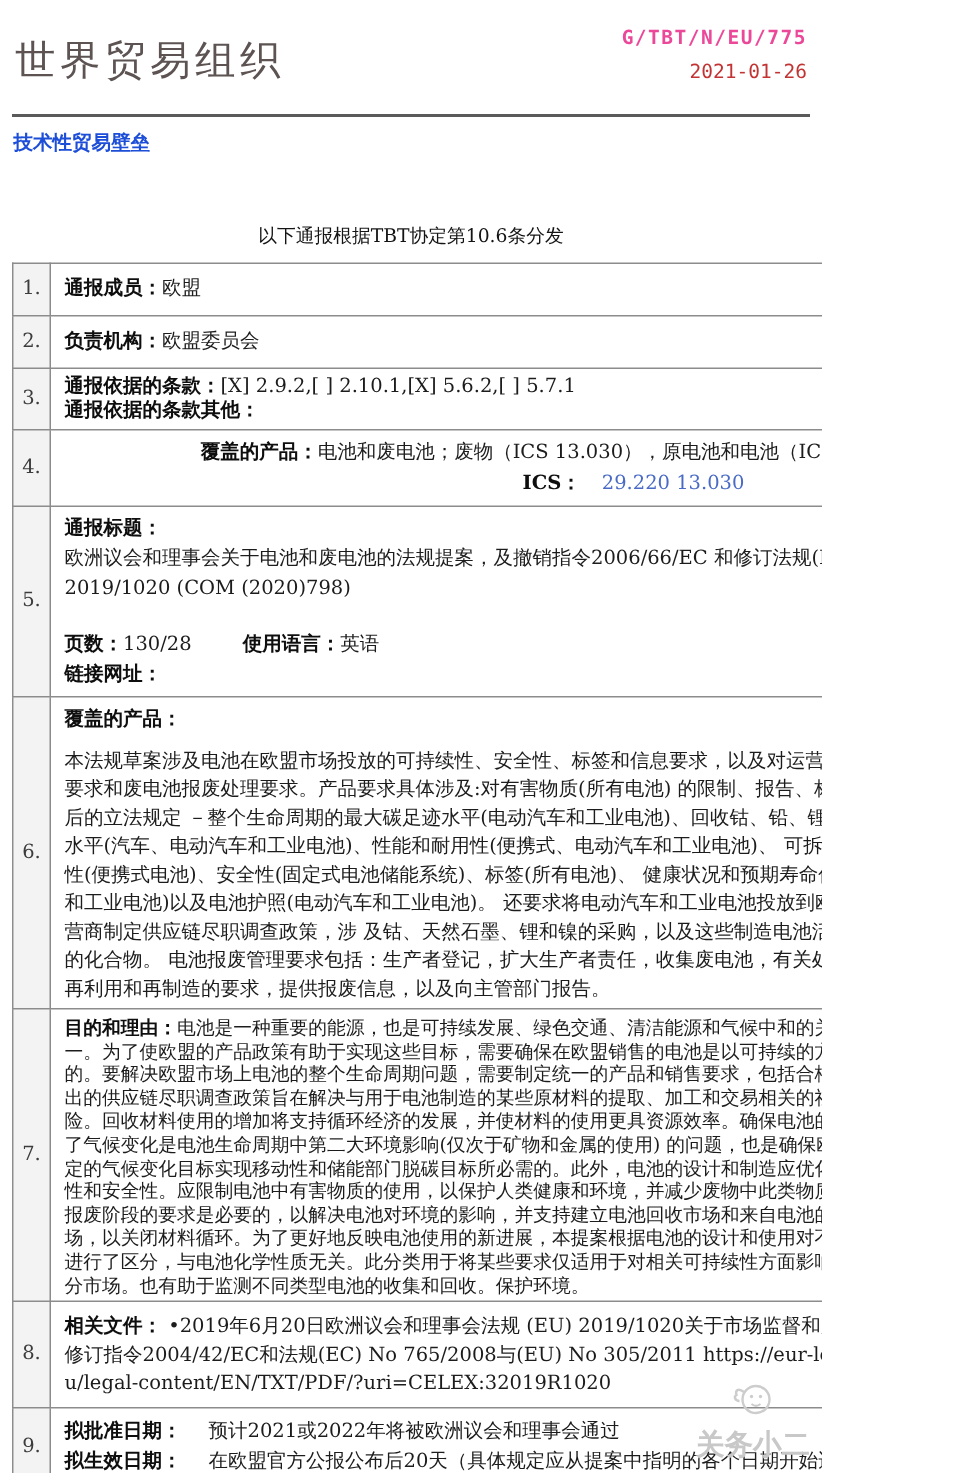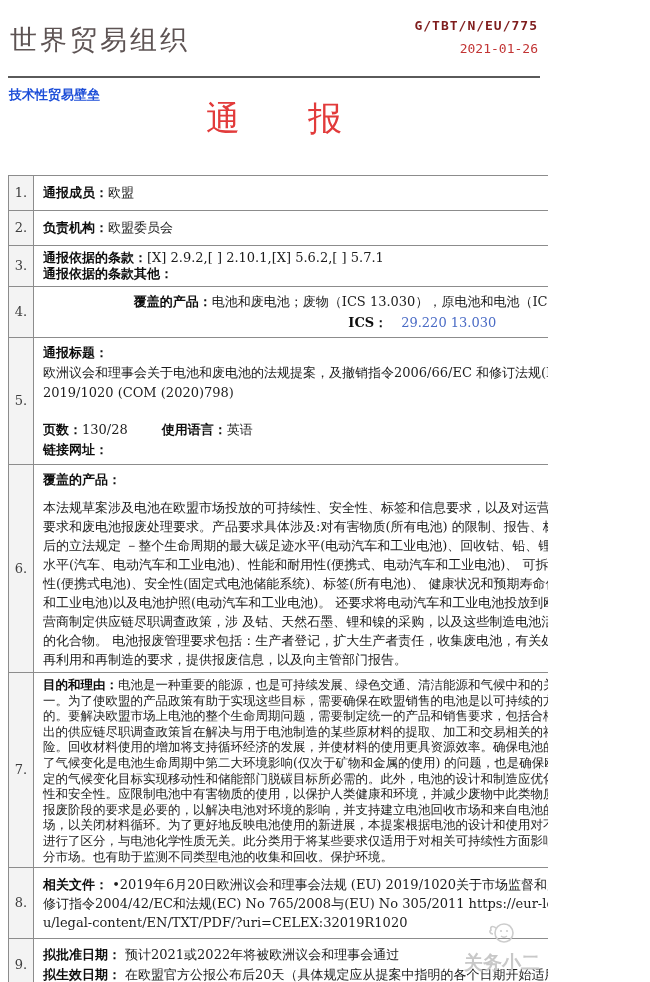--- a/index.html
+++ b/index.html
@@ -3,42 +3,42 @@
 <meta charset="utf-8">
 <style>
   html,body { margin:0; padding:0; background:#ffffff; }
   .page {
     width:548px; height:982px; position:relative; overflow:hidden;
     background:#ffffff; color:#1c1c1c;
     font-family:"DejaVu Serif","Liberation Serif",serif;
   }
   
   .org-name { position:absolute; left:10px; top:22px; font-size:27px; color:#5d5353; letter-spacing:3px; }
-  .doc-number { position:absolute; right:10px; top:18px; font-size:13px; font-weight:bold; color:#7f1d1d;
+  .doc-number { position:absolute; right:10px; top:18px; font-size:13px; font-weight:bold; color:#ec4899;
                 font-family:"DejaVu Sans Mono","Liberation Mono",monospace; letter-spacing:1px; }
   .doc-date { position:absolute; right:10px; top:41px; font-size:13px; color:#c23434;
               font-family:"DejaVu Sans Mono","Liberation Mono",monospace; }
   .rule { position:absolute; top:76px; left:8px; right:8px; border-top:2px solid #5a5a5a; }
   .section-label { position:absolute; left:9px; top:86px; font-size:13px; font-weight:bold; color:#1d4ed8; }
   .page-title { position:absolute; top:96px; left:0; right:0; text-align:center; font-size:34px; color:#e23b3b; }
   .dist-note { position:absolute; top:149px; left:0; right:0; text-align:center; font-size:12.5px; color:#141414; }
   
   table.nt { position:absolute; top:175px; left:8px; width:634px; border-collapse:collapse; table-layout:fixed; }
   table.nt td { border:1px solid #8c8c8c; }
   td.num { width:14px; padding:0 5px; background:#f3f3f3; color:#3c3c3c; font-size:13px;
            text-align:center; vertical-align:middle; word-break:break-all; line-height:16px; }
   td.content { padding:3px 9px; font-size:13px; line-height:20px; vertical-align:middle; color:#1c1c1c; }
   .b { font-weight:bold; color:#0e0e0e; }
   .blue { color:#4a6bc5; }
   .gap-sm { height:9px; }
   .gap-md { height:17px; }
   .ics-val { margin-left:14px; }
   .hs-label { margin-left:72px; }
   .lang-label { margin-left:34px;margin-top:46px; }
-  .val-sp { margin-left:4px; }
+  .val-sp { margin-left:18px; }
   tr.r1 td, tr.r2 td { height:28px; }
   tr.r3 td.content { height:36px; line-height:16px; padding-top:2px; padding-bottom:2px; }
   tr.r4 td.content { height:44px; line-height:21px;text-align:right; }
   tr.r5 td.content { height:118px; vertical-align:top; padding-top:5px; }
   tr.r6 td.content { height:170px; vertical-align:top; padding-top:5px; line-height:19px; }
   tr.r7 td.content { height:157px; vertical-align:top; padding-top:4px; font-size:12.5px; line-height:15.6px; }
   tr.r8 td.content { height:64px; line-height:19px; word-break:break-all; }
   tr.r9 td.content { height:46px; }
   
   .watermark { position:absolute; right:8px; bottom:6px; display:flex; align-items:center; gap:5px;
@@ -49,21 +49,21 @@
 </head>
 <body>
 
 <div class="page">
 
   <div class="org-name">世界贸易组织</div>
   <div class="doc-number">G/TBT/N/EU/775</div>
   <div class="doc-date">2021-01-26</div>
   <div class="rule"></div>
   <div class="section-label">技术性贸易壁垒</div>
-  <div class="page-title">通　　报</div>
+  <div class="dist-note">以下通报根据TBT协定第10.6条分发</div>
 
   <table class="nt">
     <tbody>
         <tr class="r1">
       <td class="num">1.</td>
       <td class="content">
         <span class="b">通报成员：</span><span>欧盟</span>
       </td>
     </tr>
     <tr class="r2">

